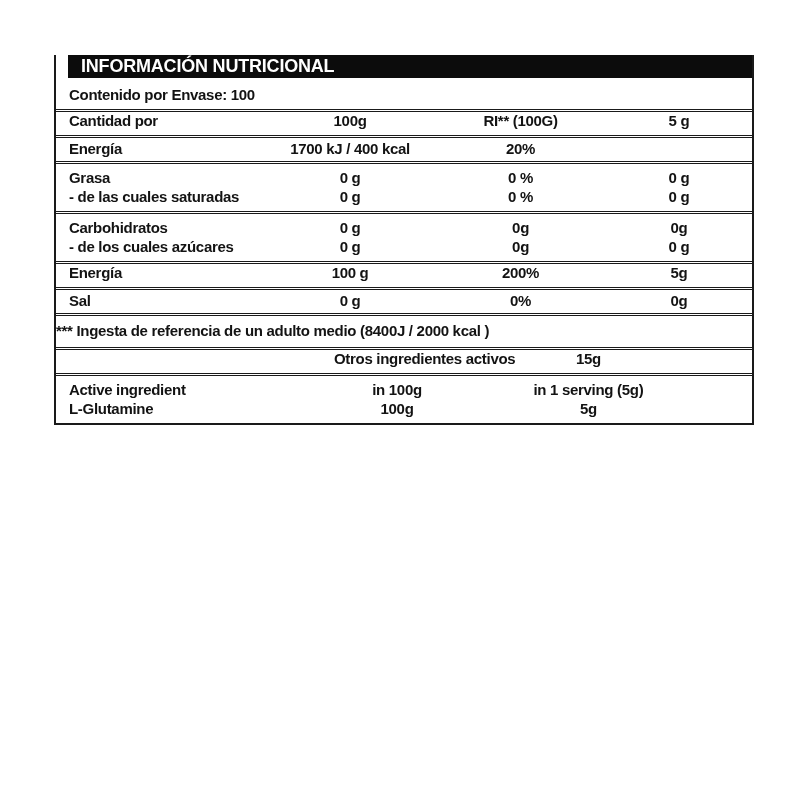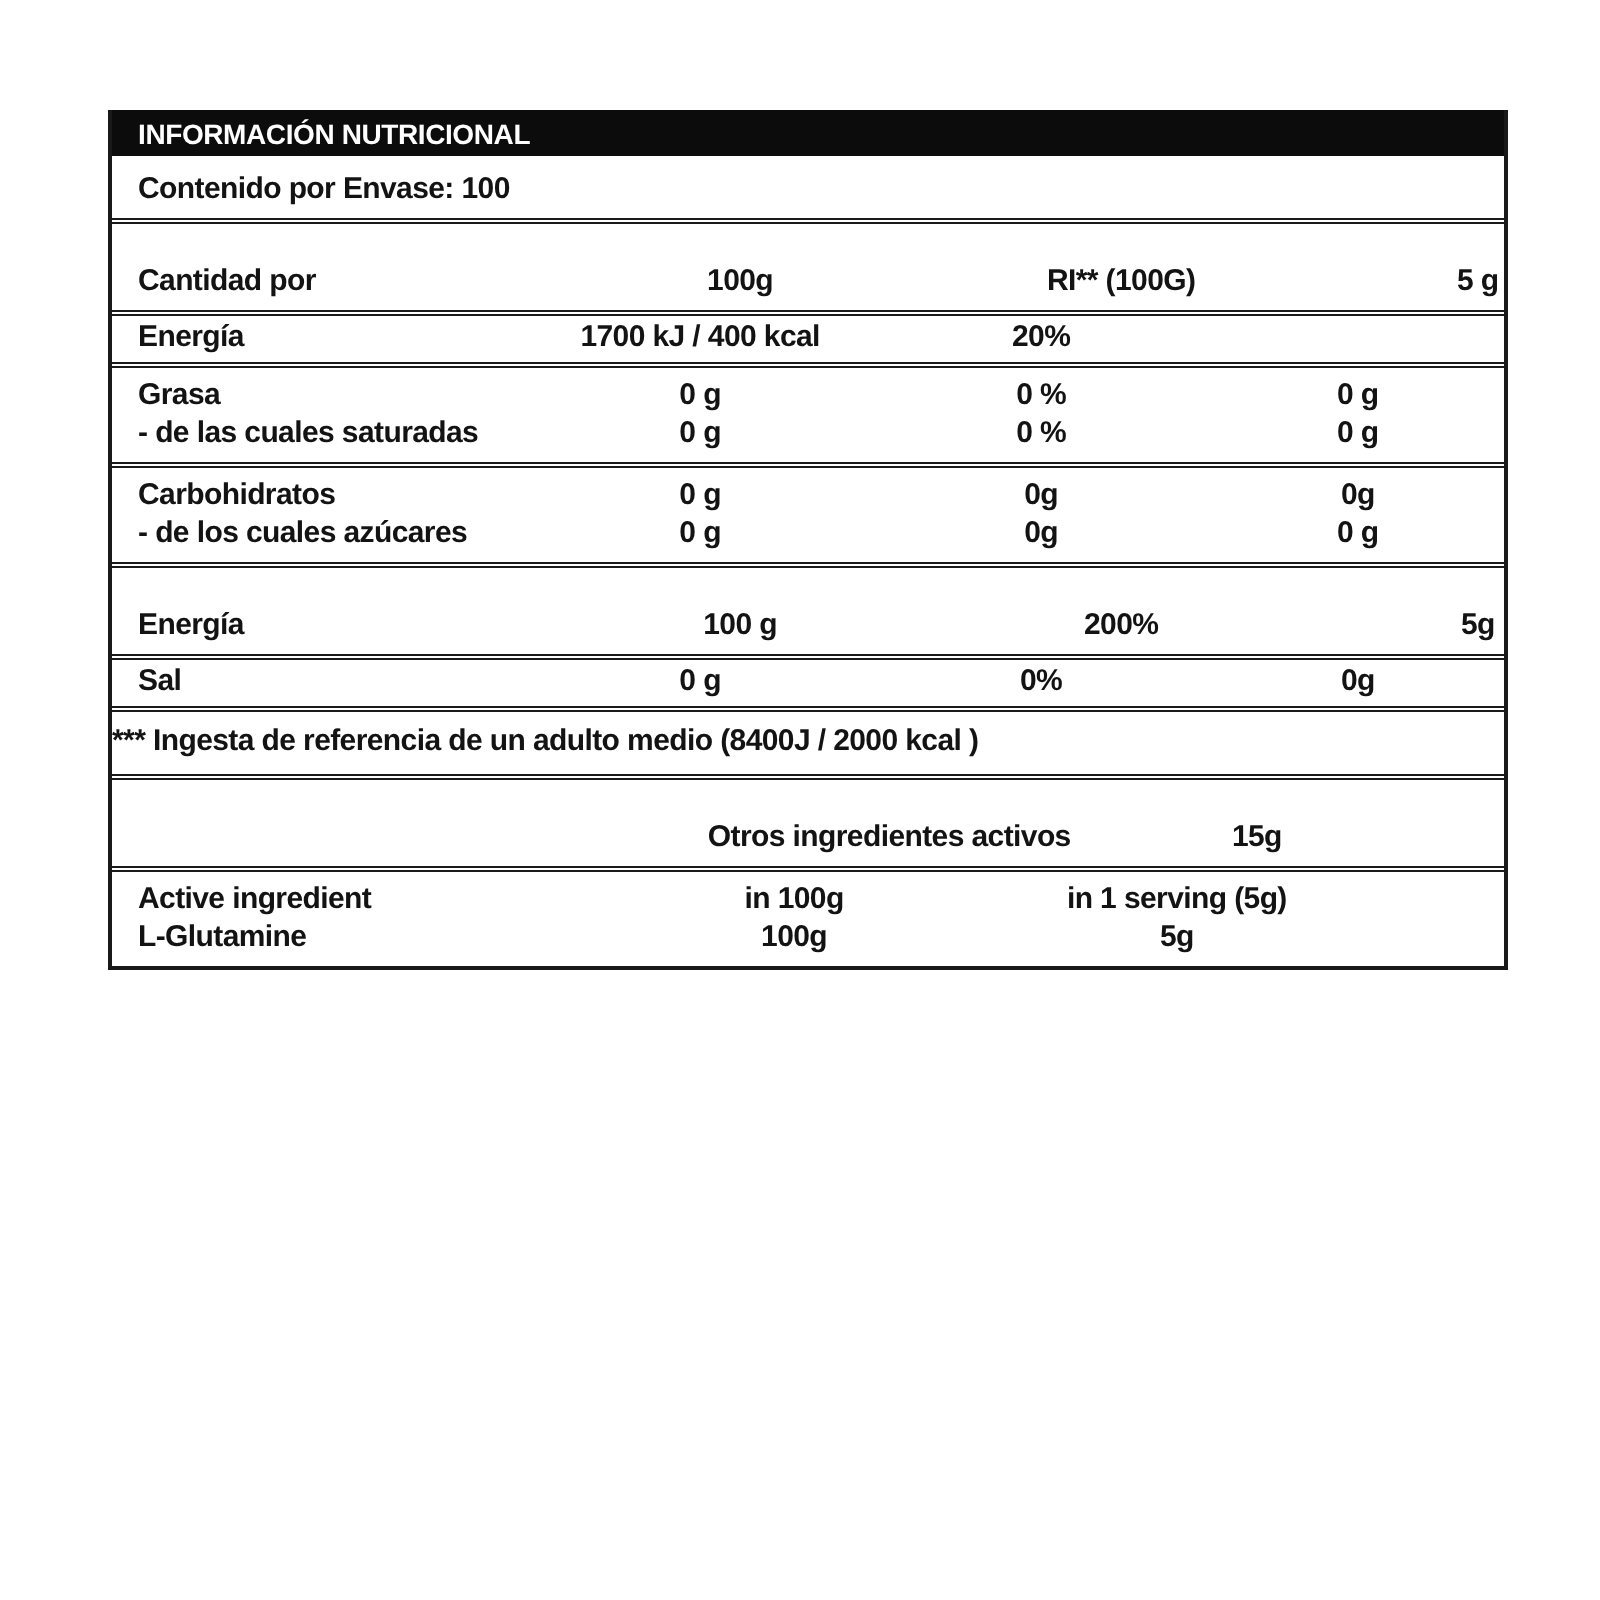--- a/index.html
+++ b/index.html
@@ -31,22 +31,23 @@
     font-size: 15px;
     letter-spacing: -0.3px;
   }
   .panel-bar {
     background: #0c0c0c;
     color: #ffffff;
     height: 23px;
     display: flex;
     align-items: center;
     padding-left: 13px;
-    font-size: 14px;
+    font-size: 18px;
     letter-spacing: -0.2px;
+    margin-left: 12px;
   }
   .serving {
     padding: 7px 13px 5px 13px;
     line-height: 19px;
   }
   .sect {
     border-top: 3px double #1a1a1a;
   }
   .grid4 {
     display: grid;
@@ -58,21 +59,21 @@
     grid-template-columns: 32% 34% 21% 13%;
     align-items: center;
   }
   .grid4 > .c0, .grid3 > .c0 {
     text-align: left;
     padding-left: 13px;
   }
   .grid4 > .cc, .grid3 > .cc {
     text-align: center;
   }
-  .row-single { padding: 20px 0 5px 0; line-height: 18px; gap: 20px; }
+  .row-single { padding: 0 0 5px 0; line-height: 18px; }
   .row-tight  { padding: 2px 0 3px 0; line-height: 18px; }
   .group      { padding: 4px 0 5px 0; }
   .group .gr  { line-height: 19px; }
   .note {
     padding: 6px 13px 7px 0;
     line-height: 18px;
   }
   .span2 { grid-column: 1 / 3; text-align: right; padding-left: 13px; }
 </style>
 </head>

